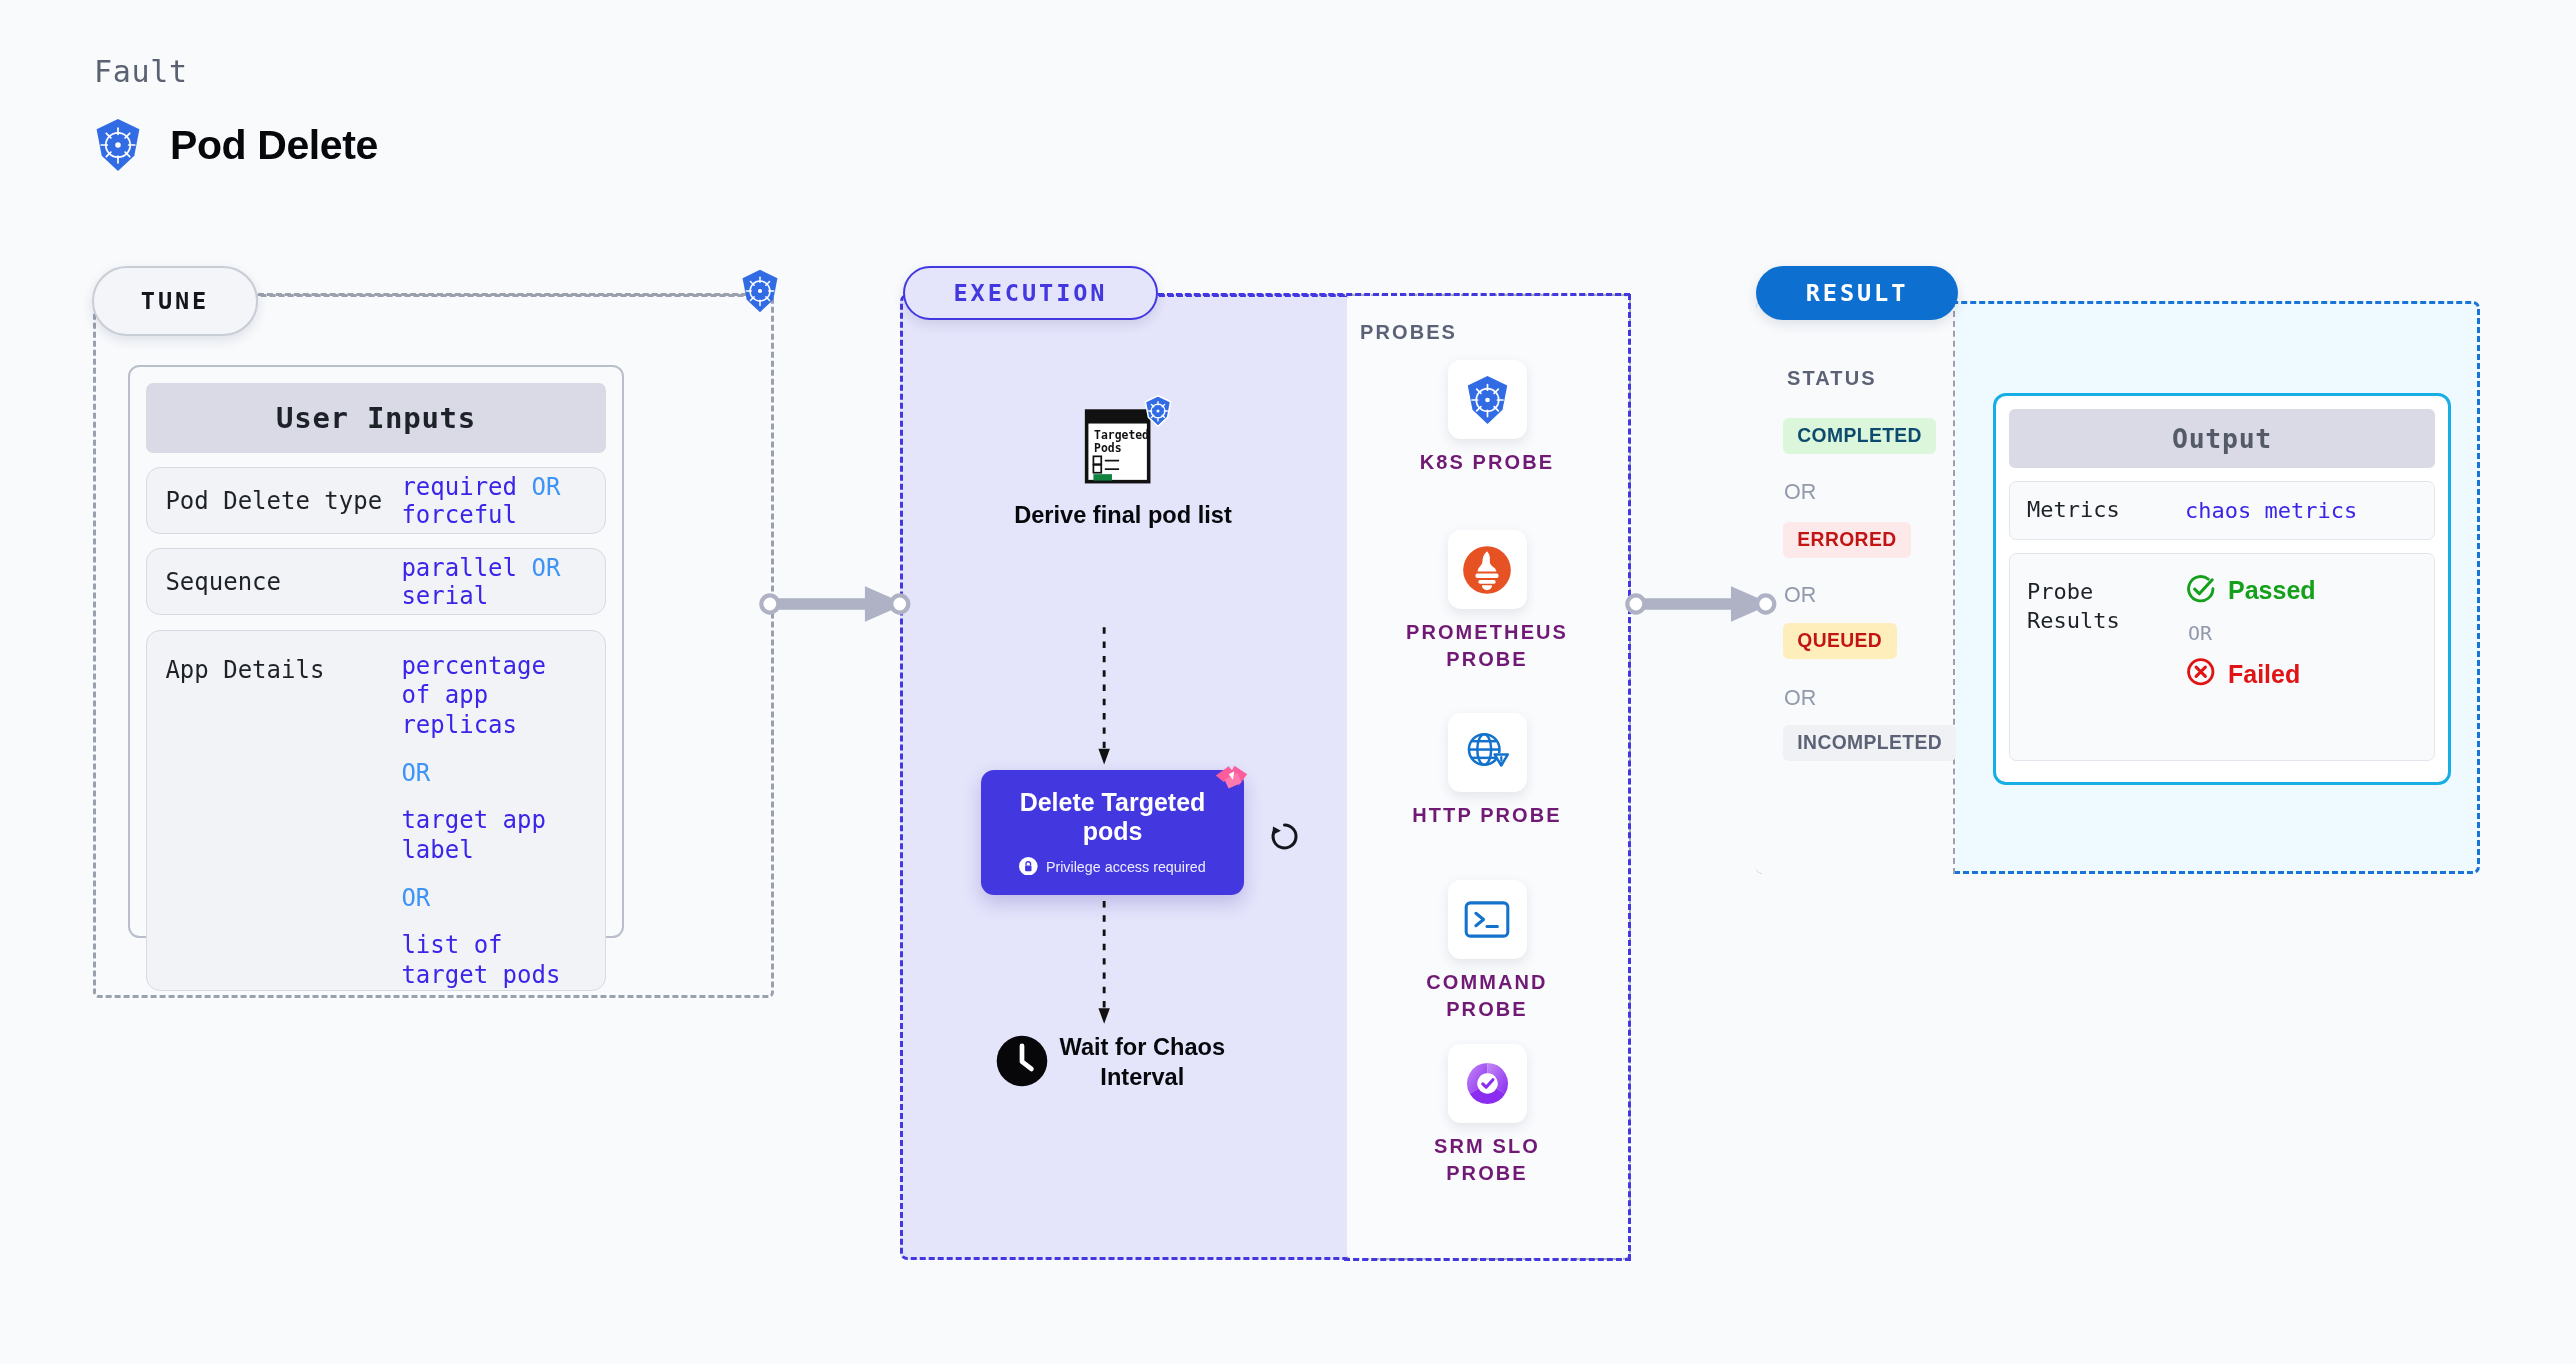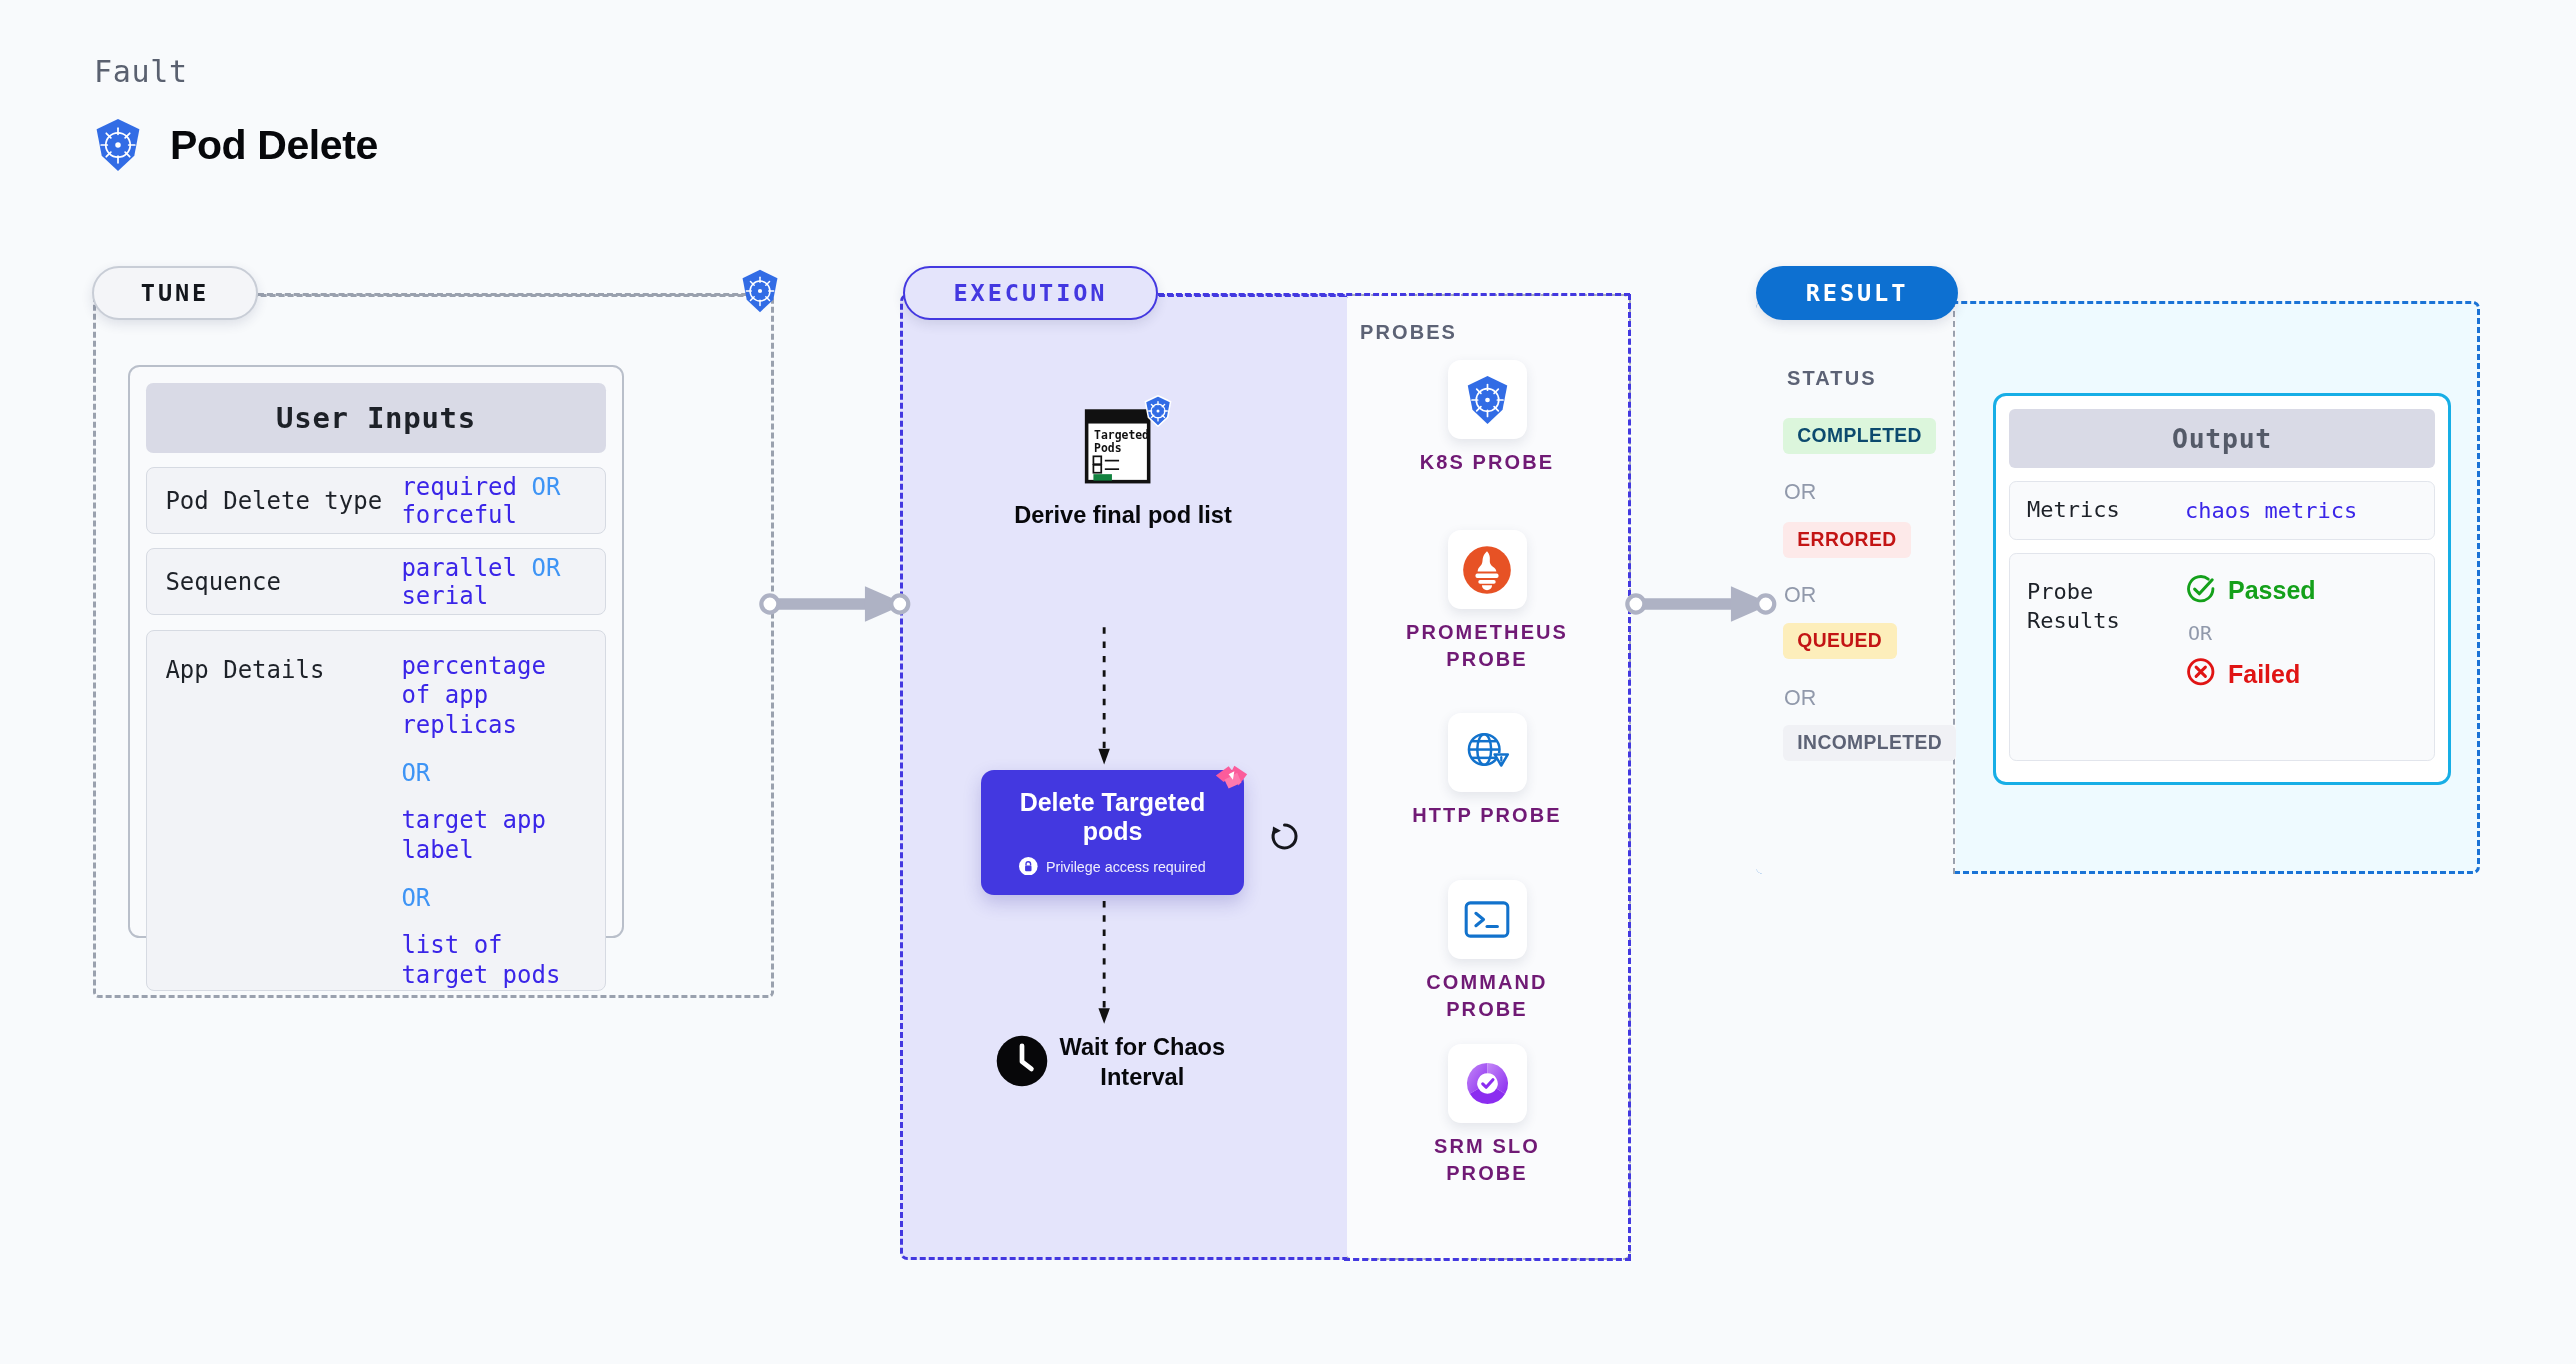--- a/index.html
+++ b/index.html
@@ -31,21 +31,21 @@
   
   .pill {
     position: absolute; z-index: 6;
     display: flex; align-items: center; justify-content: center;
     border-radius: 716px;
     font-family: "DejaVu Sans Mono", monospace;
     font-weight: 700; letter-spacing: 2.9px;
     box-shadow: 0 4.3px 11.5px rgba(30,40,80,.12);
   }
   #pill-tune {
-    left: 92px; top: 266px; width: 166px; height: 54px;
+    left: 92px; top: 266px; width: 166px; height: 70px;
     background: #f4f5f8; border: 2.1px solid #c8cdd6; color: #13161c;
     font-size: 23.6px;
   }
   #pill-execution {
     left: 903px; top: 266px; width: 255px; height: 54px;
     background: #e4e4fb; border: 2.9px solid #4338e0; color: #4338e0;
     font-size: 23.6px;
   }
   #pill-result {
     left: 1756px; top: 266px; width: 202px; height: 54px;
@@ -73,21 +73,21 @@
     padding: 15.8px;
   }
   .ui-header {
     height: 70px; background: #d9dae6; border-radius: 7.2px;
     display: flex; align-items: center; justify-content: center;
     font-family: "DejaVu Sans Mono", monospace;
     font-size: 29px; font-weight: 700; color: #1d2128; letter-spacing: 0.7px;
   }
   .ui-row {
     margin-top: 14.3px;
-    background: #f2f3f7; border: 1.4px solid #d6dae2; border-radius: 8px;
+    background: #f2f3f7; border: 1.4px solid #d6dae2; border-radius: 14px;
     display: flex; align-items: center;
     font-family: "DejaVu Sans Mono", monospace; font-size: 24px;
     padding: 0 18.6px; min-height: 67px;
   }
   .ui-row .lbl { color: #1d2128; width: 236px; flex: none; }
   .ui-row .val { color: #3a25e8; }
   .ui-row .val .or { color: #3e94f5; }
   #row-appdetails { align-items: flex-start; padding-top: 21.5px; min-height: 278px; }
   #row-appdetails .lbl { padding-top: 4.3px; }
   #row-appdetails .val { display: flex; flex-direction: column; gap: 18.6px; line-height: 1.22; }

